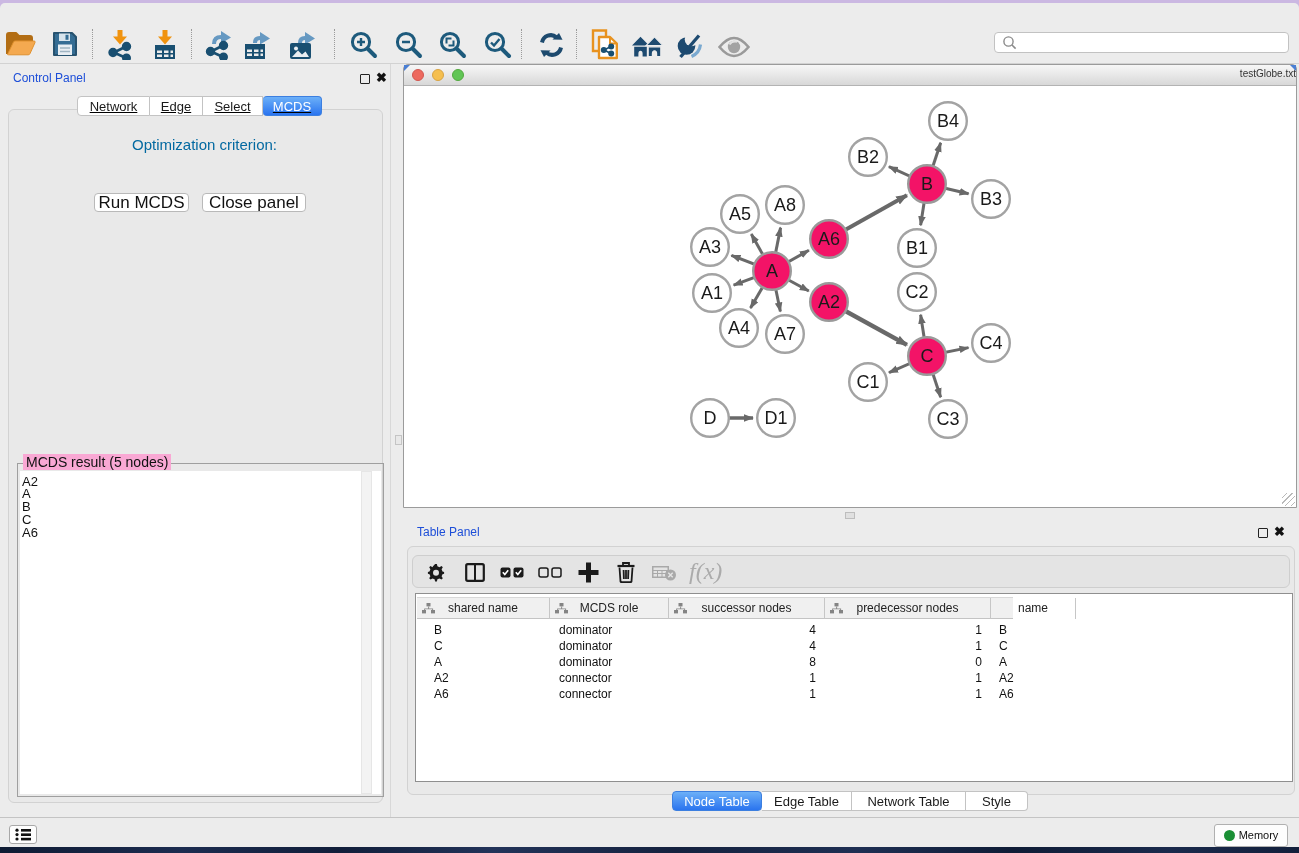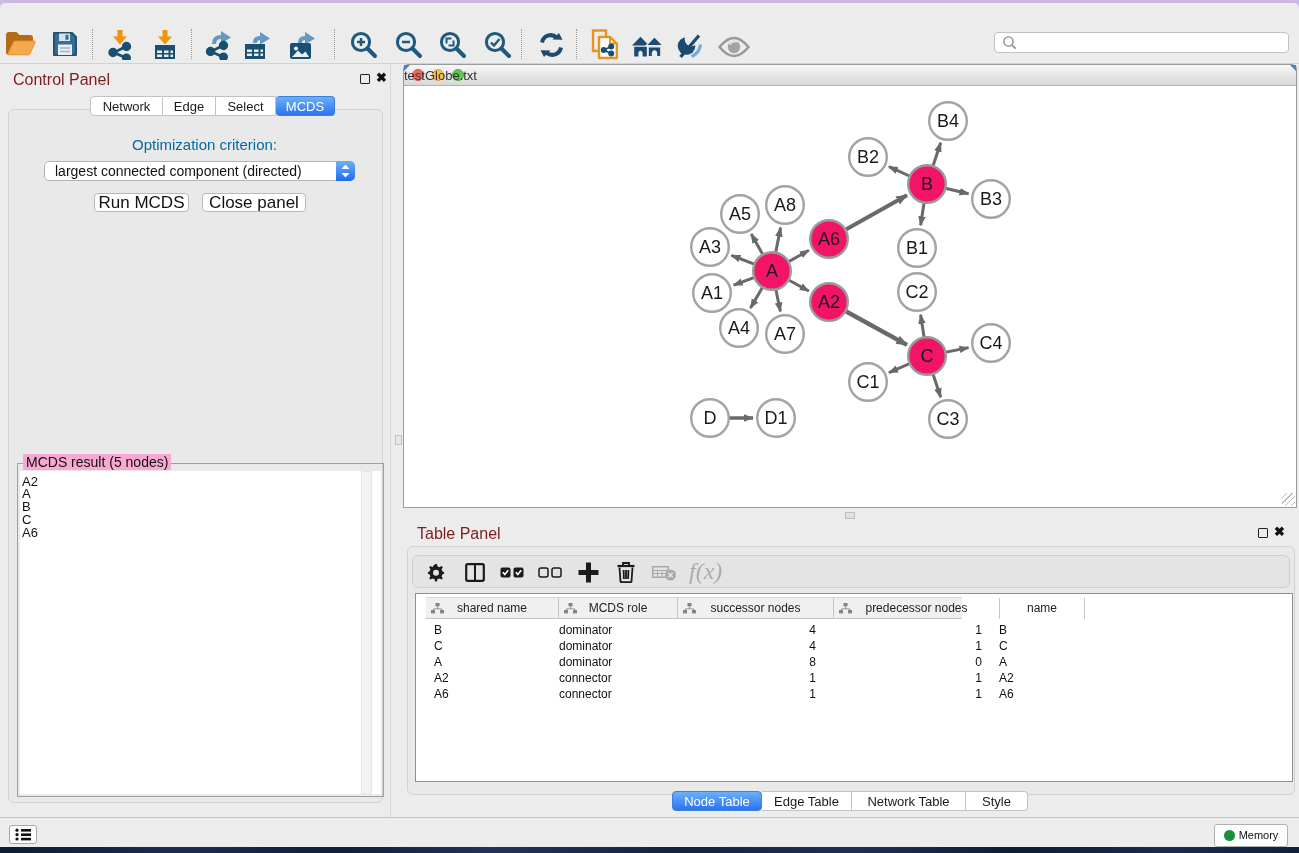--- a/index.html
+++ b/index.html
@@ -18,24 +18,24 @@
 .tl.g { left:47px; background:#61c555; border:1px solid #53a93f; }
 .toolbar { position:absolute; left:0; top:21px; width:1299px; height:40px; background:#ececec;
   border-bottom:1px solid #d2d2d2; }
 .sep { position:absolute; top:5px; height:30px; width:0; border-left:1px dotted #9a9a9a; }
 .ticon { position:absolute; top:4px; }
 .searchbox { position:absolute; left:994px; top:29px; width:295px; height:21px; background:#fff;
   border:1px solid #c2c2c2; border-radius:4px; }
 
 .ldock { position:absolute; left:0; top:61px; width:391px; height:753px; background:#ececec;
   border-right:1px solid #d8d8d8; }
-.paneltitle { font-size:16px; color:#7f1d1d; }
+.paneltitle { font-size:12px; color:#1d4ed8; }
 .fbtn { position:absolute; width:10px; height:10px; border:1.5px solid #222; border-radius:1px; }
 .xbtn { position:absolute; font-size:13px; font-weight:bold; color:#111; }
-.ctabs { position:absolute; top:32px; left:90px; height:28px; display:flex; z-index:5; }
+.ctabs { position:absolute; top:32px; left:77px; height:28px; display:flex; z-index:5;text-decoration:underline; }
 .ctab { height:20px; line-height:19px; font-size:13px; color:#1a1a1a; background:#fff;
   border:1px solid #c3c3c3; border-left:none; text-align:center; }
 .ctab.first { border-left:1px solid #c3c3c3; border-radius:4px 0 0 4px; }
 .ctab.sel { background:linear-gradient(#6cb0f8,#2a74ef); color:#fff; border-color:#3c7fe0; border-radius:4px; }
 .cpanel { position:absolute; left:8px; top:45px; width:375px; height:694px; background:#e9e9e9;
   border:1px solid #d2d2d2; border-radius:6px; }
 .optlabel { position:absolute; top:26px; width:100%; text-align:center; font-size:15px; color:#0369a1; }
 .combo { position:absolute; left:35px; top:51px; width:311px; height:20px; background:#fff;
   border:1px solid #b4b4b4; border-radius:5px; font-size:14px; color:#111; line-height:18px; padding-left:10px; }
 .combo .caps { position:absolute; right:-1px; top:-1px; width:19px; height:20px;
@@ -47,21 +47,21 @@
 .fieldset .box { position:absolute; inset:0; border:1px solid #9f9f9f; }
 .listbox { position:absolute; left:3px; top:8px; right:3px; bottom:3px; background:#fff; font-size:13px; color:#111; }
 .listbox .li { padding:3px 0 0 2px; height:13px; line-height:13px; }
 .listbox .li:first-child { padding-top:4px; }
 .vsb { position:absolute; right:9px; top:0px; width:11px; bottom:0px; background:#f3f3f3; border:1px solid #e6e6e6; }
 
 .netwin { position:absolute; left:403px; top:61px; width:894px; height:444px;
   background:#fff; border:1px solid #9b9b9b; border-radius:5px 5px 0 0; }
 .netwin .bar { position:absolute; left:0; top:0; right:0; height:21px;
   background:linear-gradient(#f7f7f7,#d8d8d8); border-bottom:1px solid #b3b3b3; border-radius:4px 4px 0 0; }
-.netwin .bar .title { position:absolute; left:0; right:0; top:3px; text-align:left; font-size:13px; color:#333; }
+.netwin .bar .title { position:absolute; left:0; right:0; top:3px; text-align:right; font-size:10px; color:#333; }
 .ntl { position:absolute; top:4px; width:12px; height:12px; border-radius:50%; }
 .grip { position:absolute; right:1px; bottom:1px; width:13px; height:13px;
   background:repeating-linear-gradient(135deg,transparent 0 3px,#b9b9b9 3px 4px); }
 
 .tdock { position:absolute; left:403px; top:518px; width:896px; height:296px; background:#ececec; }
 .tpanel { position:absolute; left:4px; top:25px; width:888px; height:249px; background:#e9e9e9;
   border:1px solid #d2d2d2; border-radius:6px; }
 .ttoolbar { position:absolute; left:4px; top:8px; right:4px; height:33px; background:#e4e4e4;
   border:1px solid #cecece; border-radius:6px; }
 .twrap { position:absolute; left:7px; top:46px; width:878px; height:189px; background:#fff; border:1px solid #8f8f8f; }
@@ -219,28 +219,20 @@
     <div class="fbtn" style="left:360px;top:10px"></div>
     <div class="xbtn" style="left:376px;top:6px">✖</div>
     <div class="ctabs">
       <div class="ctab first" style="width:73px">Network</div>
         <div class="ctab" style="width:53px">Edge</div>
         <div class="ctab" style="width:60px">Select</div>
         <div class="ctab sel" style="width:59px">MCDS</div>
     </div>
     <div class="cpanel">
       <div class="optlabel" style="left:9px">Optimization criterion:</div>
-      <div class="combo">largest connected component (directed)
-        <div class="caps">
-          <svg width="19" height="20" viewBox="0 0 19 20">
-            <path d="M5.5 8 L9.5 3.6 L13.5 8 Z" fill="#fff"></path>
-            <path d="M5.5 12 L9.5 16.4 L13.5 12 Z" fill="#fff"></path>
-          </svg>
-        </div>
-      </div>
       <div class="pbtn" style="left:85px;width:95px">Run MCDS</div>
       <div class="pbtn" style="left:193px;width:104px">Close panel</div>
       <div class="fieldset">
         <div class="box"></div>
         <div class="legend">MCDS result (5 nodes)</div>
         <div class="listbox">
           <div class="li">A2</div>
             <div class="li">A</div>
             <div class="li">B</div>
             <div class="li">C</div>
@@ -392,21 +384,21 @@
         <svg style="position:absolute;left:239px;top:10px" width="24" height="15" viewBox="0 0 24 15">
           <g fill="#a9a9a9">
             <path d="M0 0 H17 V12 H0 Z M1.5 1.5 V4 H15.5 V1.5 Z M1.5 5 V7 H5 V5 Z M6 5 V7 H9.5 V5 Z M10.5 5 V7 H14 V5 Z M1.5 8 V10.5 H5 V8 Z M6 8 V10.5 H9.5 V8 Z M10.5 8 V10.5 H14 V8 Z" fill-rule="evenodd"></path>
             <circle cx="18.5" cy="9" r="5.5"></circle>
           </g>
           <path d="M16.3 6.8 L20.7 11.2 M20.7 6.8 L16.3 11.2" stroke="#e4e4e4" stroke-width="1.4"></path>
         </svg>
         <div style="position:absolute;left:276px;top:2px;font-family:'Liberation Serif',serif;font-style:italic;font-size:24px;color:#ababab">f(x)</div>
       </div>
       <div class="twrap" id="twrap">
-        <div class="thead" style="left:10px;width:536px">
+        <div class="thead" style="left:1px;width:596px">
           <div class="cell" style="left:0;width:133px">shared name<svg class="hicon" style="left:5px" width="13" height="11" viewBox="0 0 13 11">
                 <g fill="#848484">
                   <rect x="4.5" y="0" width="4" height="3.4"></rect>
                   <rect x="0" y="7" width="4" height="3.4"></rect>
                   <rect x="9" y="7" width="4" height="3.4"></rect>
                   <path d="M6.2 3.4 h0.9 v2 h4 v1.8 h-0.9 v-1 h-7.1 v1 h-0.9 v-1.8 h4 z"></path>
                 </g>
               </svg></div>
           <div class="cell" style="left:133px;width:119px">MCDS role<svg class="hicon" style="left:5px" width="13" height="11" viewBox="0 0 13 11">
                 <g fill="#848484">

